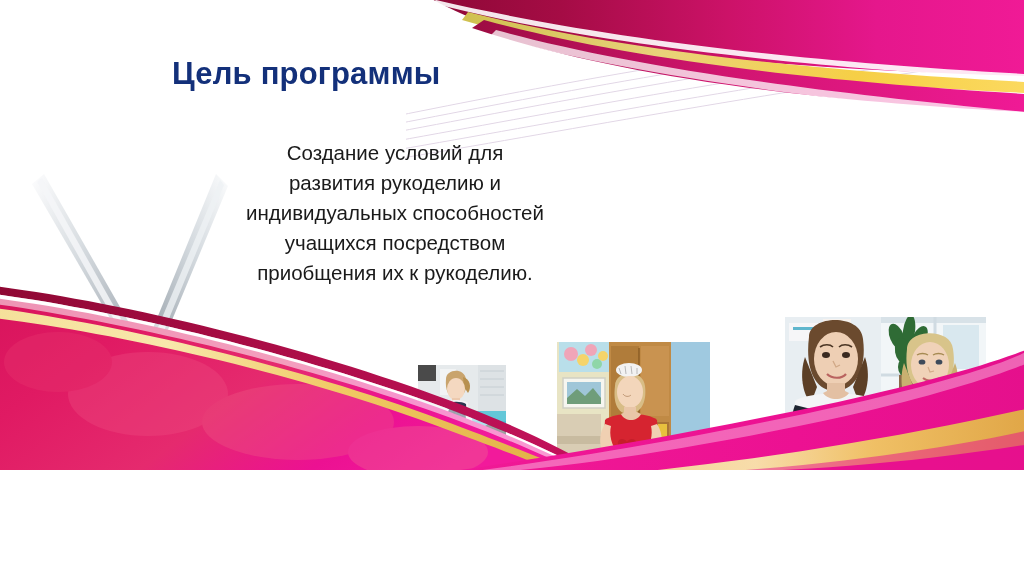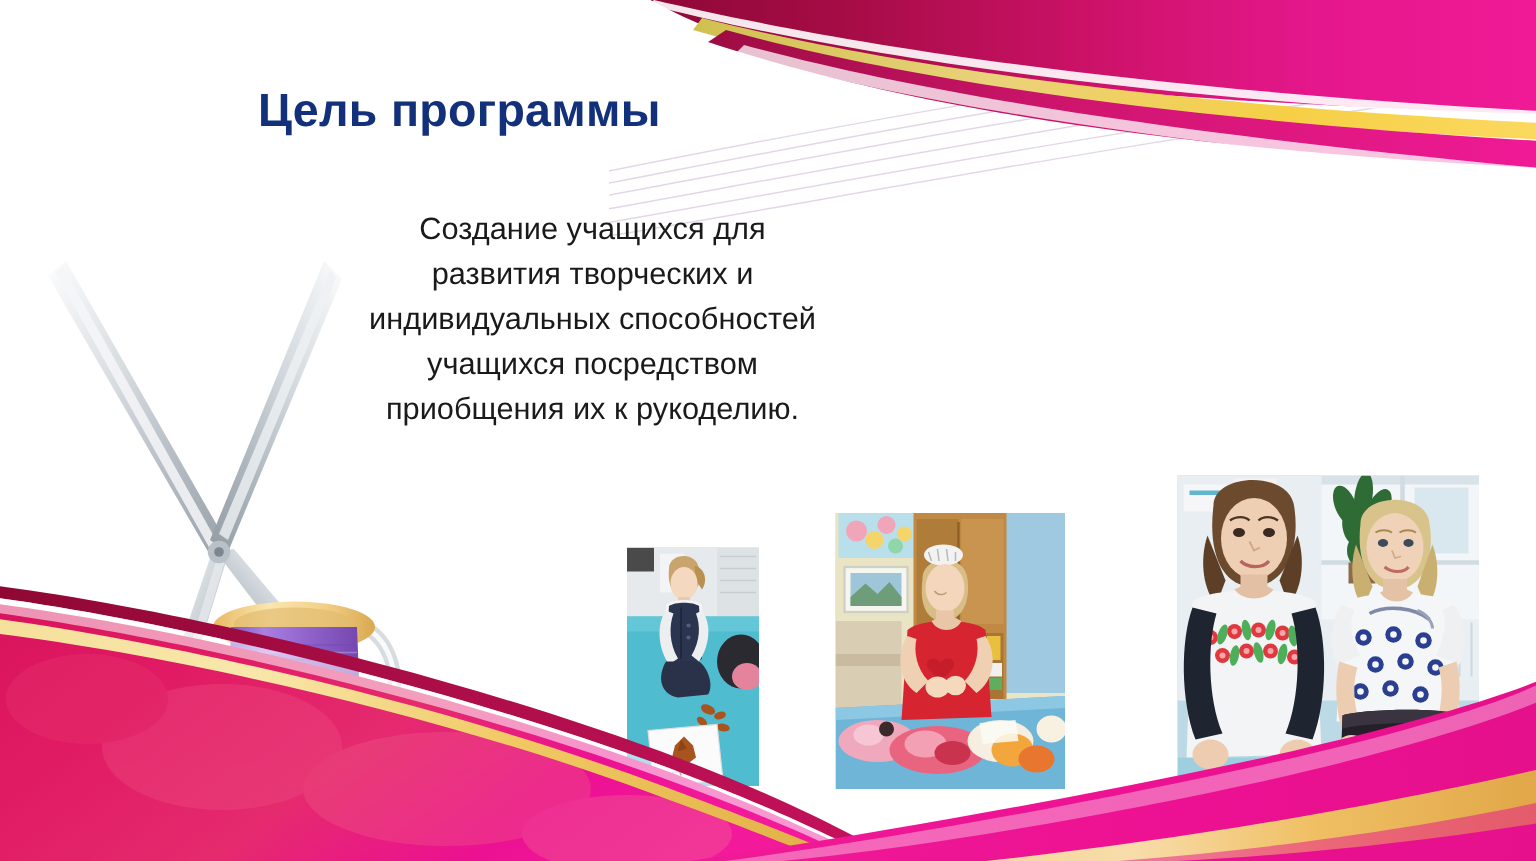--- a/index.html
+++ b/index.html
@@ -7,21 +7,21 @@
     margin: 0;
     padding: 0;
     background: #ffffff;
   }
   body {
     font-family: "Liberation Sans", sans-serif;
   }
   #slide {
     position: relative;
     width: 1024px;
-    height: 574px;
+    height: 470px;
     background: #ffffff;
     overflow: hidden;
   }
 
   
   .deco-top {
     position: absolute;
     top: -2px;
     right: -2px;
     width: 620px;
@@ -217,21 +217,21 @@
         <ellipse cx="204" cy="362" rx="52" ry="16" fill="url(#spoolRim)"></ellipse>
 
         <path d="M 238 290 L 190 336" stroke="#e9edf0" stroke-width="2.6" fill="none"></path>
         <path d="M 238 290 L 232 296" stroke="#ffffff" stroke-width="3.4" fill="none"></path>
       </g>
     </svg>
   </div>
 
   <div class="slide-title">Цель программы</div>
 
-  <div class="body-text">Создание учащихся  для  развития творческих и  индивидуальных способностей учащихся посредством приобщения их к рукоделию.</div>
+  <div class="body-text">Создание условий  для  развития рукоделию и  индивидуальных способностей учащихся посредством приобщения их к рукоделию.</div>
 
   <div class="photo" id="photo-girl-leaves">
     <svg viewBox="0 0 88 159" preserveAspectRatio="none" xmlns="http://www.w3.org/2000/svg">
 
       <rect x="0" y="0" width="88" height="52" fill="#e6eaec"></rect>
       <rect x="0" y="0" width="18" height="16" fill="#4a4a4a"></rect>
       <rect x="22" y="4" width="16" height="26" fill="#f2f4f5"></rect>
       <rect x="60" y="0" width="28" height="46" fill="#dde2e5"></rect>
       <g stroke="#c6ced3" stroke-width="1">
         <path d="M 62 6 L 86 6"></path>

